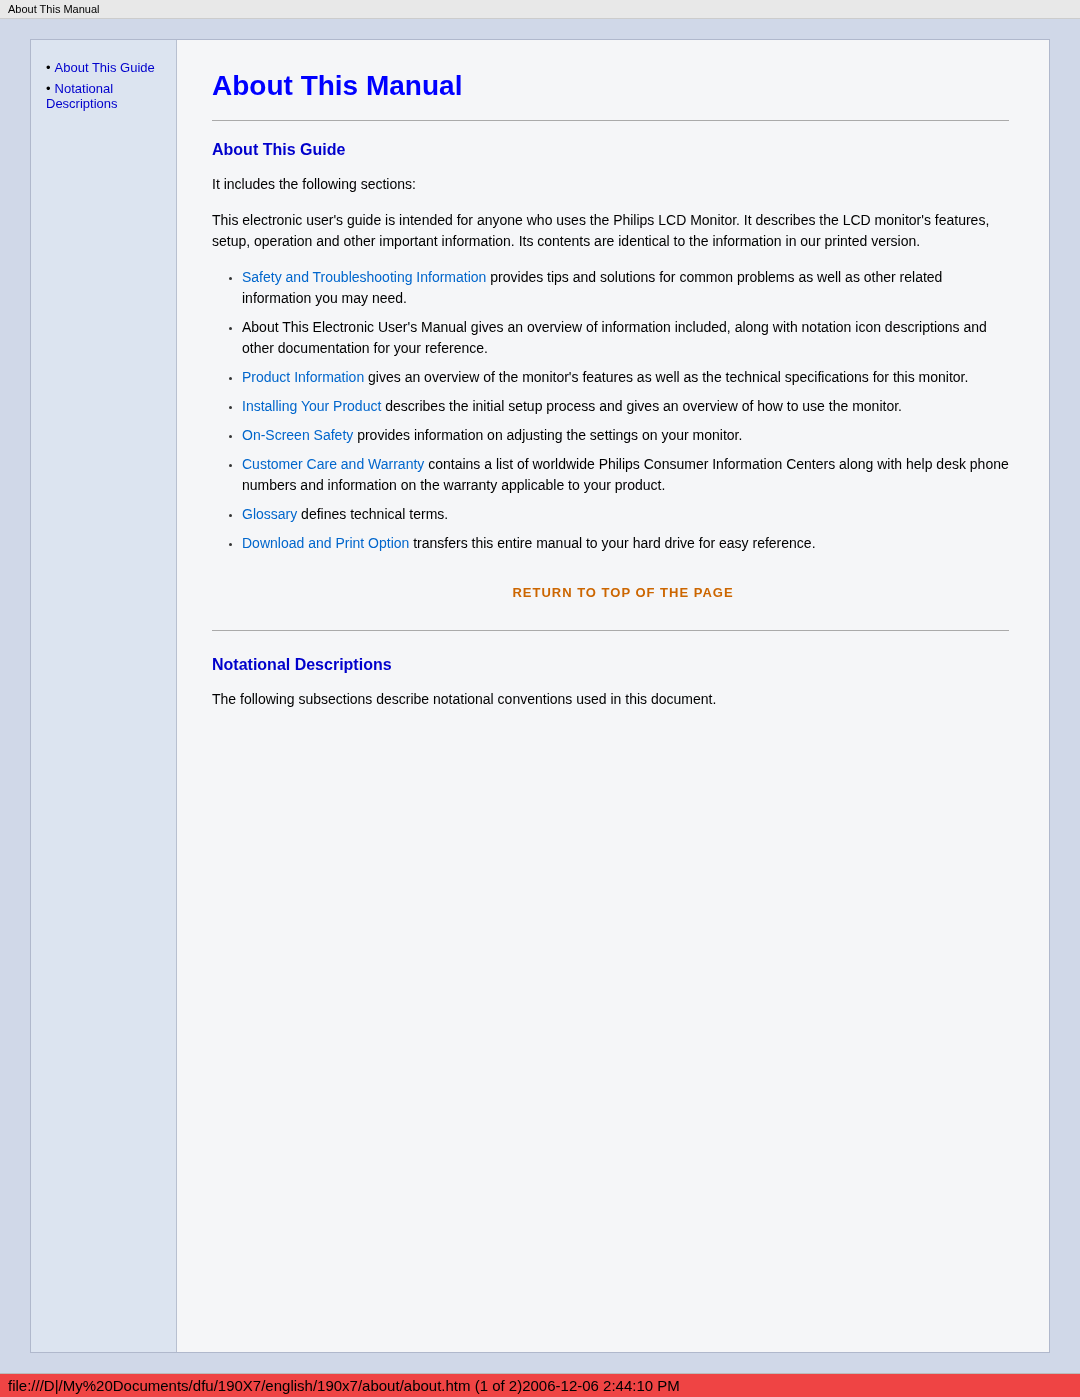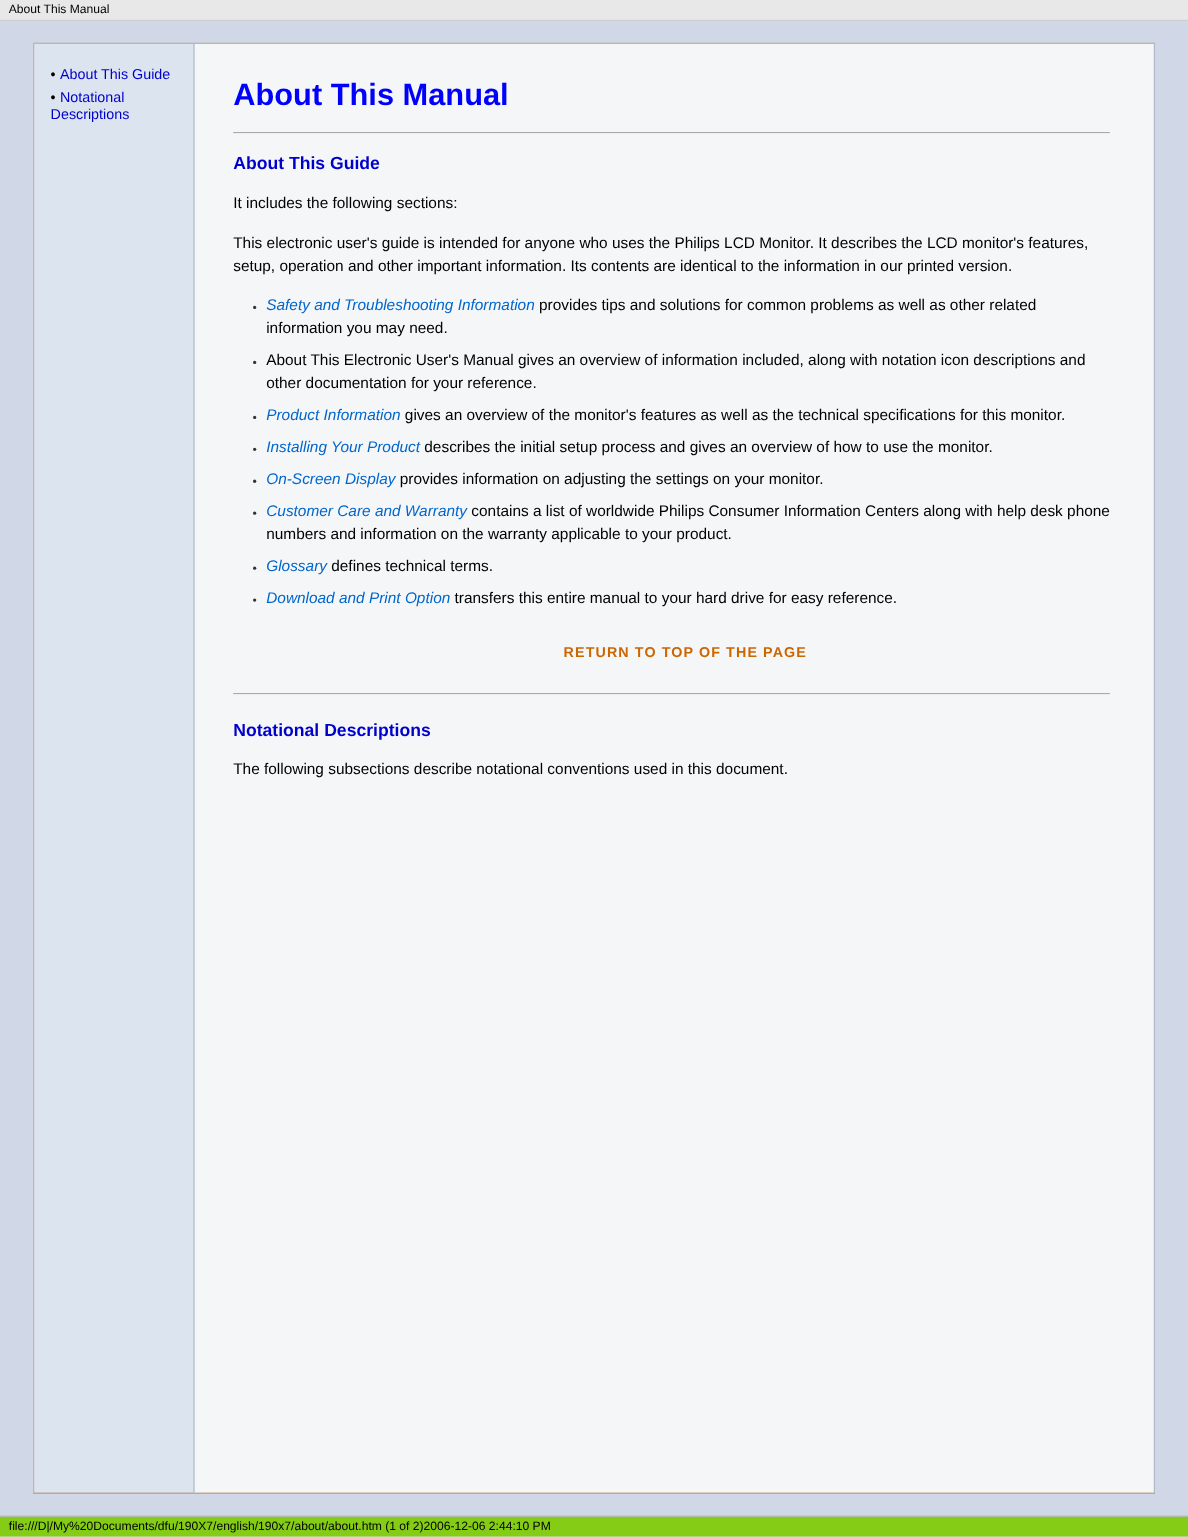--- a/index.html
+++ b/index.html
@@ -30,21 +30,21 @@
     .main-wrapper {
       flex: 1;
       padding: 20px 30px;
       display: flex;
       flex-direction: column;
     }
 
     .content-area {
       display: flex;
       flex: 1;
-      background-color: #a16207;
+      background-color: #3b82f6;
       border: 1px solid #b0b8cc;
       justify-content: space-between;
     }
 
     .sidebar {
       width: 145px;
       min-width: 145px;
       padding: 20px 10px 20px 15px;
       background-color: #dce4f0;
     }
@@ -112,21 +112,20 @@
     }
 
     .bullet-list li::marker {
       color: #333;
       font-size: 10px;
     }
 
     .link-blue {
       color: #0066cc;
       text-decoration: none;
-      font-style: italic;
     }
 
     .return-link {
       text-align: center;
       margin: 30px 0;
     }
 
     .return-link a {
       color: #cc6600;
       text-decoration: none;
@@ -143,24 +142,24 @@
     }
 
     .subsection-title {
       font-size: 14px;
       font-weight: bold;
       color: #000;
       margin-bottom: 12px;
     }
 
     .status-bar {
-      background-color: #84cc16;
+      background-color: #ef4444;
       border-top: 1px solid #bbb;
       padding: 3px 8px;
-      font-size: 11px;
+      font-size: 15px;
       color: #000;
     }
   </style>
 </head>
 <body>
 
 <div class="title-bar">
   <span>About This Manual</span>
 </div>
 
@@ -197,21 +196,21 @@
           <li>
             About This Electronic User's Manual gives an overview of information included, along with notation icon descriptions and other documentation for your reference.
           </li>
           <li>
             <a class="link-blue" href="#">Product Information</a> gives an overview of the monitor's features as well as the technical specifications for this monitor.
           </li>
           <li>
             <a class="link-blue" href="#">Installing Your Product</a> describes the initial setup process and gives an overview of how to use the monitor.
           </li>
           <li>
-            <a class="link-blue" href="#">On-Screen Display</a> provides information on adjusting the settings on your monitor.
+            <a class="link-blue" href="#">On-Screen Safety</a> provides information on adjusting the settings on your monitor.
           </li>
           <li>
             <a class="link-blue" href="#">Customer Care and Warranty</a> contains a list of worldwide Philips Consumer Information Centers along with help desk phone numbers and information on the warranty applicable to your product.
           </li>
           <li>
             <a class="link-blue" href="#">Glossary</a> defines technical terms.
           </li>
           <li>
             <a class="link-blue" href="#">Download and Print Option</a> transfers this entire manual to your hard drive for easy reference.
           </li>

